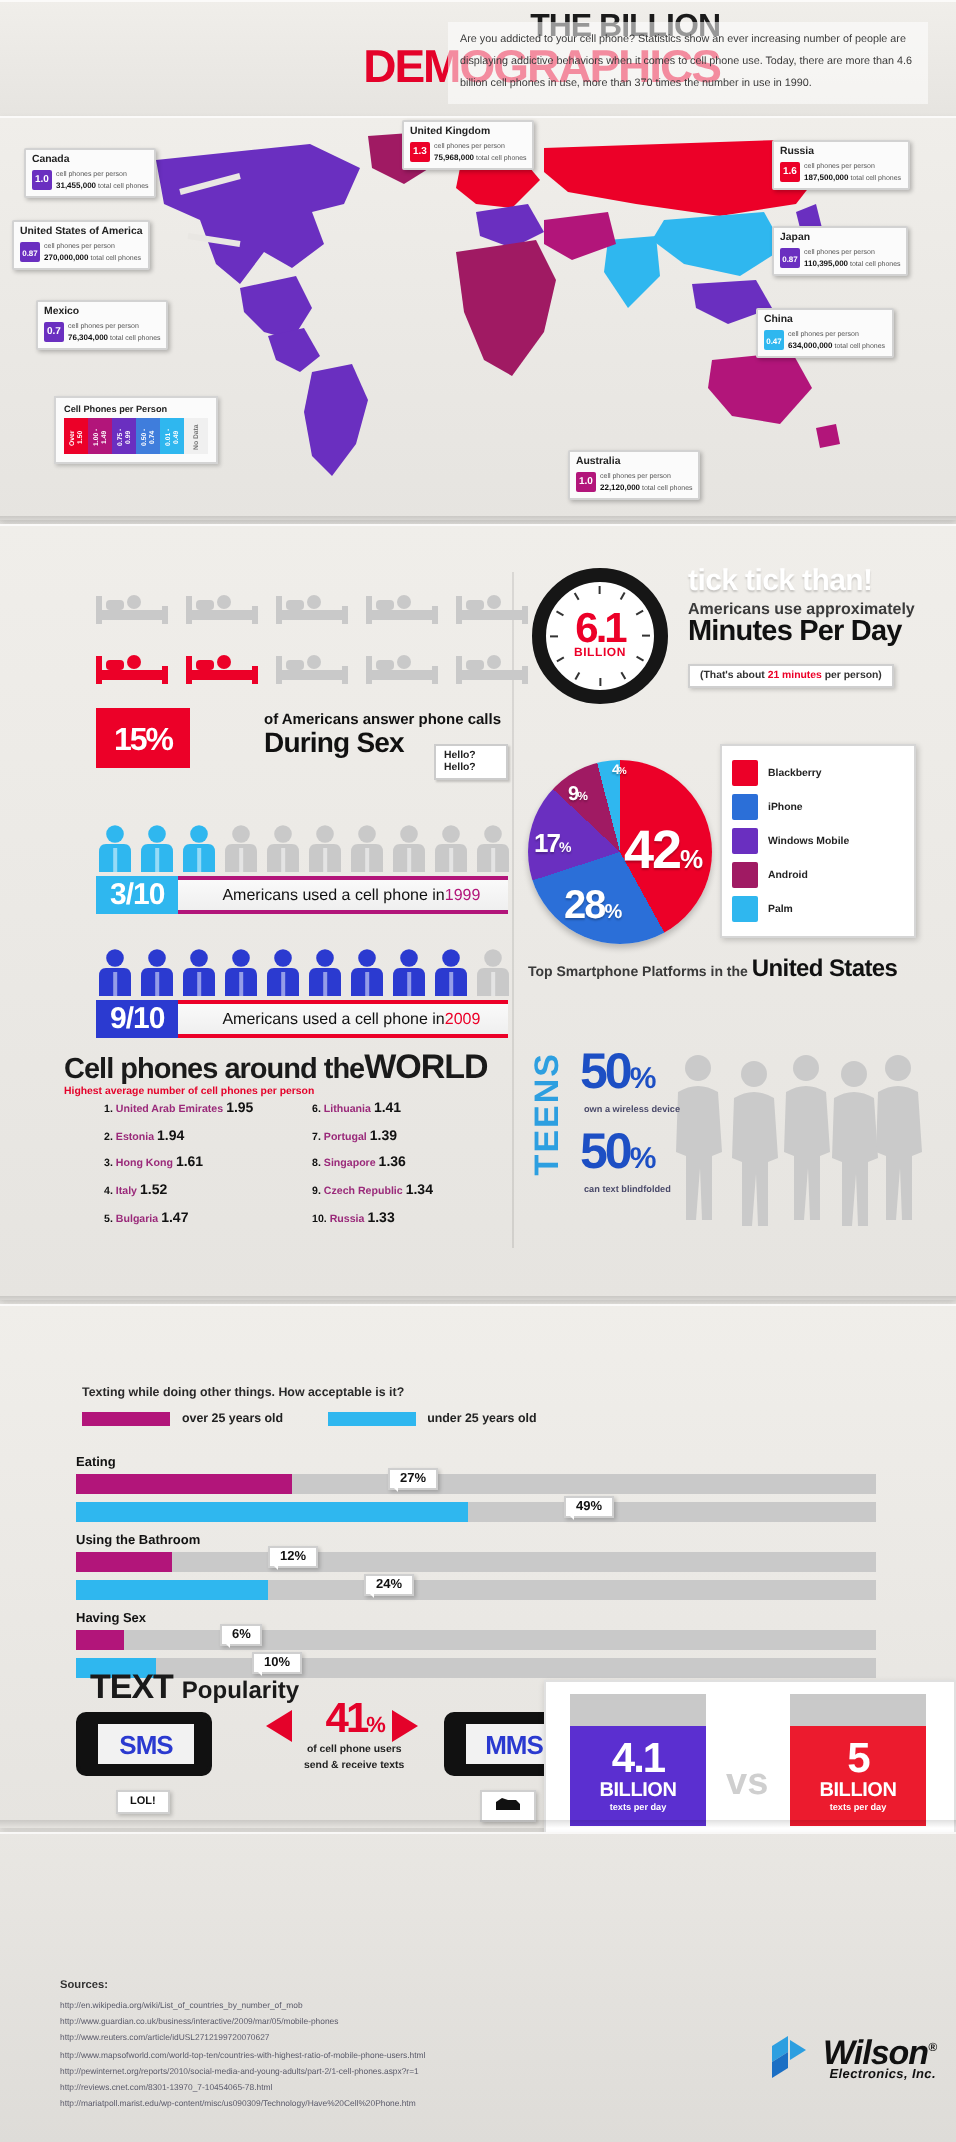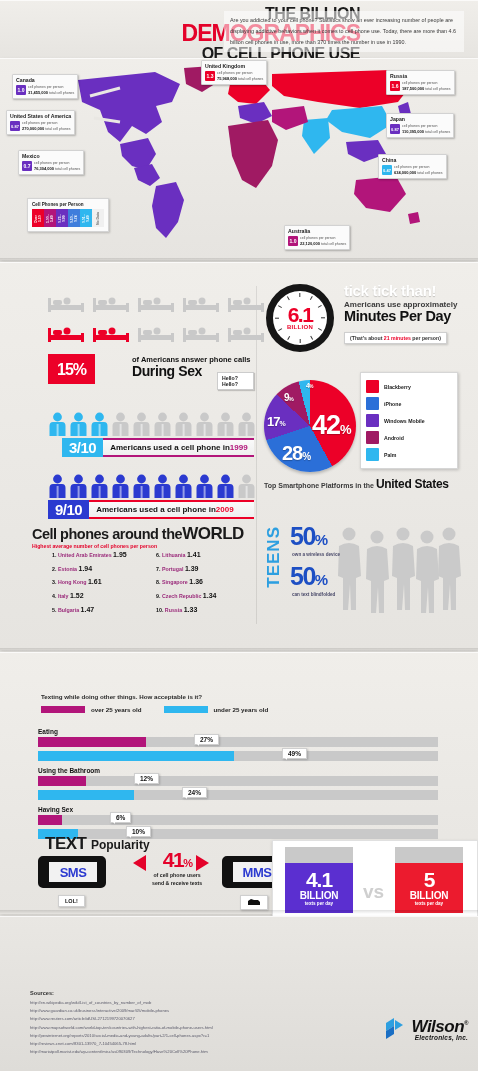--- a/index.html
+++ b/index.html
@@ -92,22 +92,22 @@
   .minBub { position:absolute; left:82px; top:70px; background:#fff;
     border:1px solid #cfcfcf; box-shadow:1px 1px 2px rgba(0,0,0,.18);
     font-size:5.2px; font-weight:bold; color:#333; padding:2px 5px; }
   .minBub em { font-style:normal; color:#ec0028; }
 
   .people { position:absolute; height:24px; display:flex; gap:2px; }
   .ficon { width:19px; height:24px; position:relative; }
   .ratioRow { position:absolute; display:flex; align-items:stretch; }
   .ratio { color:#fff; font-size:15px; font-weight:bold; padding:0 7px;
     display:flex; align-items:center; letter-spacing:-.5px; }
-  .ratioBar { flex:1; display:flex; align-items:center; padding-left:7px;
-    font-size:8px; font-weight:bold; color:#111;
+  .ratioBar { flex:1; display:flex; align-items:center; padding-left:22px;
+    font-size:8px; font-weight:normal; color:#111;
     background:linear-gradient(180deg,#fafafa,#efefef);
     border-top:2px solid #b2157a; border-bottom:2px solid #b2157a; }
 
   .pie { position:absolute; left:2px; top:118px; width:92px; height:92px;
     border-radius:50%; box-shadow:0 2px 3px rgba(0,0,0,.22); }
   .plabel { position:absolute; color:#fff; font-weight:bold;
     text-shadow:0 1px 1px rgba(0,0,0,.25); }
   .legCard { position:absolute; left:98px; top:110px; width:98px;
     background:#fff; border:1px solid #d6d6d6; box-shadow:1px 1px 3px rgba(0,0,0,.2);
     padding:5px 5px; }
@@ -203,21 +203,20 @@
 </style>
 </head>
 <body>
 
 <div class="page">
 
   <div class="panel" id="header">
     <div class="title">
       <div class="t1">THE BILLION</div>
       <div class="t2">DEMOGRAPHICS</div>
-      <div class="t3">OF CELL PHONE USE</div>
     </div>
     <div class="intro">Are you addicted to your cell phone? Statistics show an ever increasing number of people are displaying addictive behaviors when it comes to cell phone use. Today, there are more than 4.6 billion cell phones in use, more than 370 times the number in use in 1990.</div>
   </div>
 
   <div class="panel" id="mapsec">
     <div class="worldmap">
       <svg width="380" height="185" viewBox="0 0 380 185">
 
         <path d="M18,18 L95,10 L120,22 L112,40 L96,44 L102,60 L86,72 L72,64 L60,80 L48,70 L40,48 L22,40 Z" fill="#6a2fc0"></path>
         <path d="M60,82 L88,76 L96,92 L86,108 L72,104 L62,94 Z" fill="#6a2fc0"></path>
@@ -493,21 +492,21 @@
                 <path d="M1.5,24 L1.5,14 Q1.5,10 5,10 L14,10 Q17.5,10 17.5,14 L17.5,24 Z" fill="#c9c9c9"></path>
                 <rect x="8.6" y="12" width="2" height="12" fill="#fff" opacity=".5"></rect>
               </svg></div>
             <div class="ficon"><svg width="19" height="24" viewBox="0 0 19 24">
                 <circle cx="9.5" cy="5" r="4.4" fill="#c9c9c9"></circle>
                 <path d="M1.5,24 L1.5,14 Q1.5,10 5,10 L14,10 Q17.5,10 17.5,14 L17.5,24 Z" fill="#c9c9c9"></path>
                 <rect x="8.6" y="12" width="2" height="12" fill="#fff" opacity=".5"></rect>
               </svg></div>
           </div>
           <div class="ratioRow" style="left: 26px; top: 176px; width: 206px; height: 19px;">
-            <div class="ratio" style="background: rgb(47, 183, 239); margin-left: 14px;">3/10</div>
+            <div class="ratio" style="background: rgb(47, 183, 239);">3/10</div>
             <div class="ratioBar" style="border-top-color: rgb(178, 21, 122); border-bottom-color: rgb(178, 21, 122);">
               <span>Americans used a cell phone in </span>
               <span style="color:#b2157a">1999</span>
             </div>
           </div>
           <div class="people" style="left: 26px; top: 212px;">
             <div class="ficon"><svg width="19" height="24" viewBox="0 0 19 24">
                 <circle cx="9.5" cy="5" r="4.4" fill="#2b3ad0"></circle>
                 <path d="M1.5,24 L1.5,14 Q1.5,10 5,10 L14,10 Q17.5,10 17.5,14 L17.5,24 Z" fill="#2b3ad0"></path>
                 <rect x="8.6" y="12" width="2" height="12" fill="#fff" opacity=".5"></rect>

